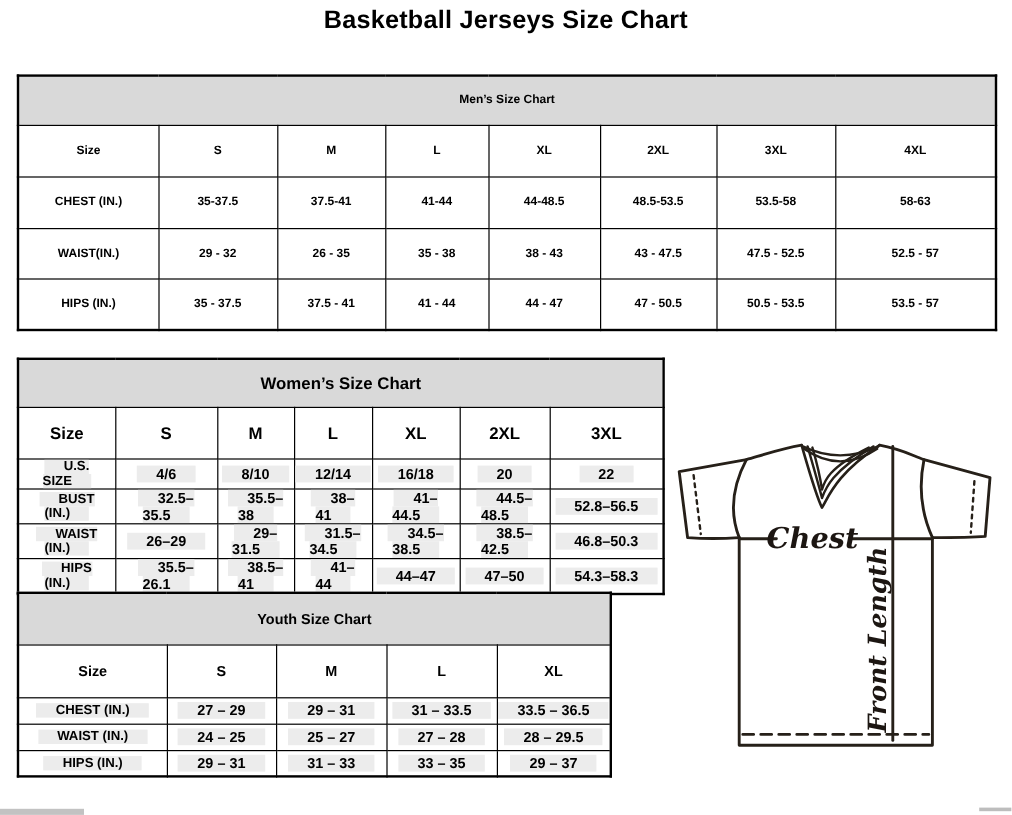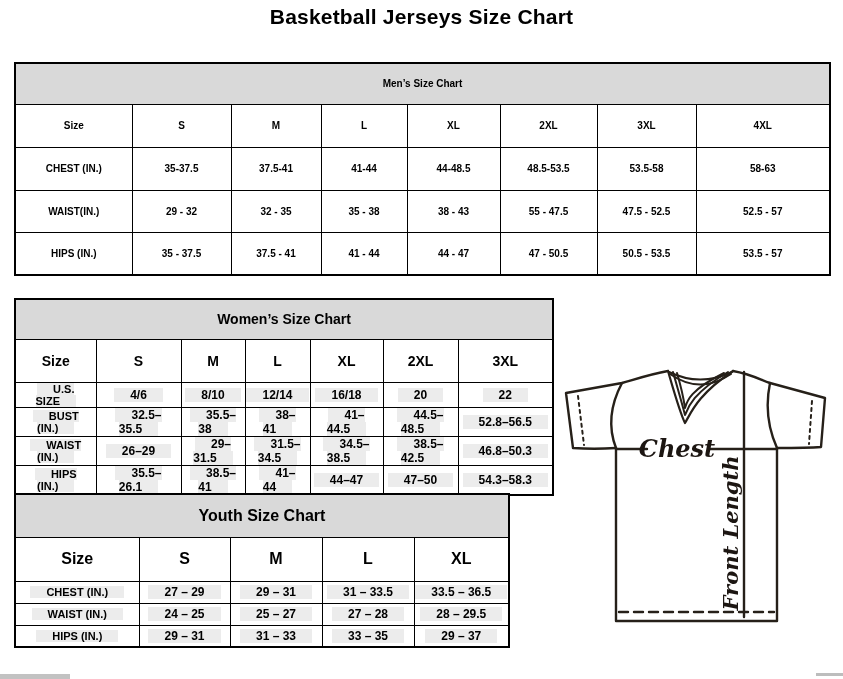--- a/index.html
+++ b/index.html
@@ -12,21 +12,21 @@
   td{border:1px solid #000;text-align:center;vertical-align:middle;padding:0;color:#000;
     font-weight:bold;overflow:hidden;}
   .band{background:#d9d9d9;font-size:15px;}
   .mens-table{left:14px;top:62px;width:815px;}
   .mens-table td{font-size:10px;}
   .womens-table{left:14px;top:298px;width:538px;}
   .womens-table td{font-size:14px;}
   .womens-table tr.datarow td{font-size:12px;}
   .womens-table tr.datarow td.rowlabel{font-size:11px;}
   .youth-table{left:14px;top:493px;width:494px;}
-  .youth-table td{font-size:16px;}
+  .youth-table td{font-size:12px;}
   .youth-table tr.datarow td{font-size:12px;}
   .youth-table tr.datarow td.rowlabel{font-size:11px;}
   .hl{background:#ececec;padding:0 16px;}
   .jersey{position:absolute;left:556px;top:365px;width:287px;height:263px;}
   .jersey svg{display:block;}
   .jersey text{font-family:"DejaVu Serif",serif;font-style:italic;font-weight:bold;fill:#1c1612;}
   .scroll-thumb{position:absolute;left:0;top:674px;width:70px;height:5px;background:#c2c2c2;
     border-bottom:1px solid #9e9e9e;}
   .scroll-track-end{position:absolute;left:816px;top:673px;width:27px;height:3px;background:#bdbdbd;}
 </style>
@@ -68,24 +68,24 @@
       <td>37.5-41</td>
       <td>41-44</td>
       <td>44-48.5</td>
       <td>48.5-53.5</td>
       <td>53.5-58</td>
       <td>58-63</td>
     </tr>
     <tr style="height:42px" class="datarow">
       <td class="rowlabel">WAIST(IN.)</td>
       <td>29 - 32</td>
-      <td>32 - 35</td>
+      <td>26 - 35</td>
       <td>35 - 38</td>
       <td>38 - 43</td>
-      <td>55 - 47.5</td>
+      <td>43 - 47.5</td>
       <td>47.5 - 52.5</td>
       <td>52.5 - 57</td>
     </tr>
     <tr style="height:43px" class="datarow">
       <td class="rowlabel">HIPS (IN.)</td>
       <td>35 - 37.5</td>
       <td>37.5 - 41</td>
       <td>41 - 44</td>
       <td>44 - 47</td>
       <td>47 - 50.5</td>

